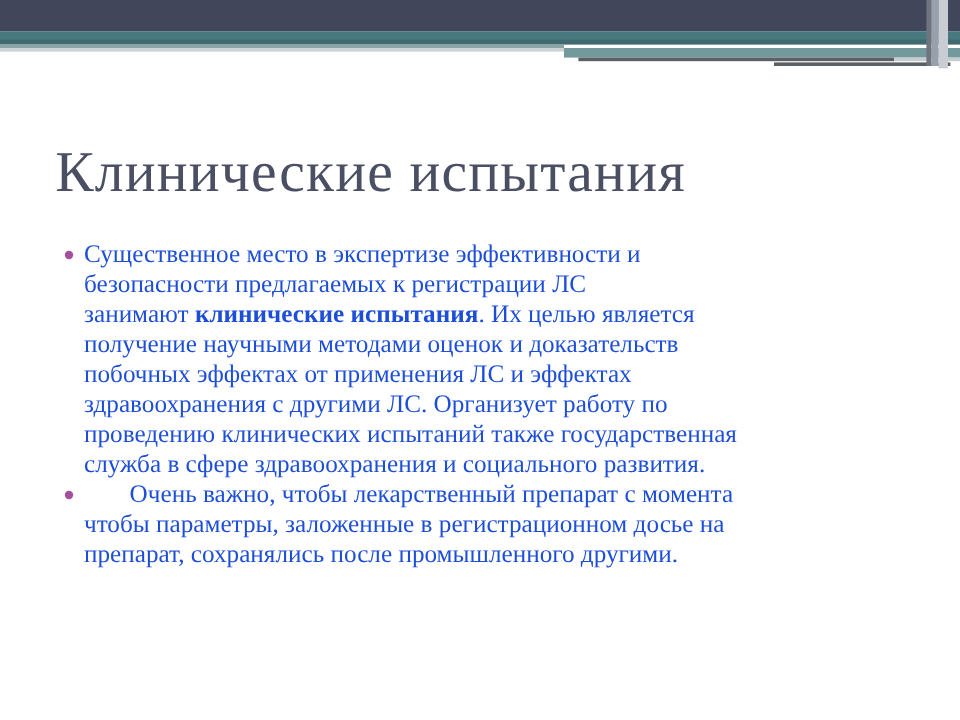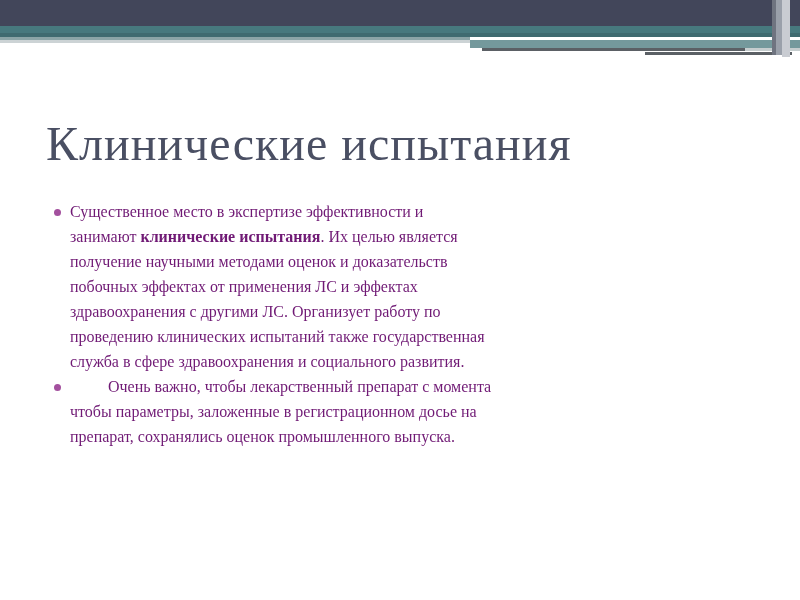--- a/index.html
+++ b/index.html
@@ -40,23 +40,23 @@
   .content { left:48px; top:199px; width:740px; }
   .para { position:relative; padding-left:22px; }
   .dot {
     position:absolute;
     left:6px; top:10px;
     width:7px; height:7px;
     border-radius:50%;
     background:#a3509e;
   }
   .line {
-    font-size:16px;
+    font-size:21px;
     line-height:25px;
-    color:#701a75;
+    color:#1d4ed8;
     white-space:nowrap;
   }
   .line strong { font-weight:bold; }
   .indent { text-indent:38px; }
 </style>
 </head>
 <body>
 
 <div class="abs band-navy"></div>
 <div class="abs band-teal"></div>
@@ -71,28 +71,29 @@
 <div class="abs vstripe-2"></div>
 <div class="abs vstripe-3"></div>
 
 <div class="abs title">Клинические испытания</div>
 
 <div class="abs content">
 
   <div class="para">
     <span class="dot"></span>
     <div class="line">Существенное место в экспертизе эффективности и</div>
+    <div class="line">безопасности предлагаемых к регистрации ЛС</div>
     <div class="line"><span>занимают </span><strong>клинические испытания</strong><span>. Их целью является</span></div>
     <div class="line">получение научными методами оценок и доказательств</div>
     <div class="line">побочных эффектах от применения ЛС и эффектах</div>
     <div class="line">здравоохранения с другими ЛС. Организует работу по</div>
     <div class="line">проведению клинических испытаний также государственная</div>
     <div class="line">служба в сфере здравоохранения и социального развития.</div>
   </div>
 
   <div class="para">
     <span class="dot"></span>
     <div class="line indent">Очень важно, чтобы лекарственный препарат с момента</div>
     <div class="line">чтобы параметры, заложенные в регистрационном досье на</div>
-    <div class="line">препарат, сохранялись оценок промышленного выпуска.</div>
+    <div class="line">препарат, сохранялись после промышленного другими.</div>
   </div>
 
 </div>
 
 </body></html>

